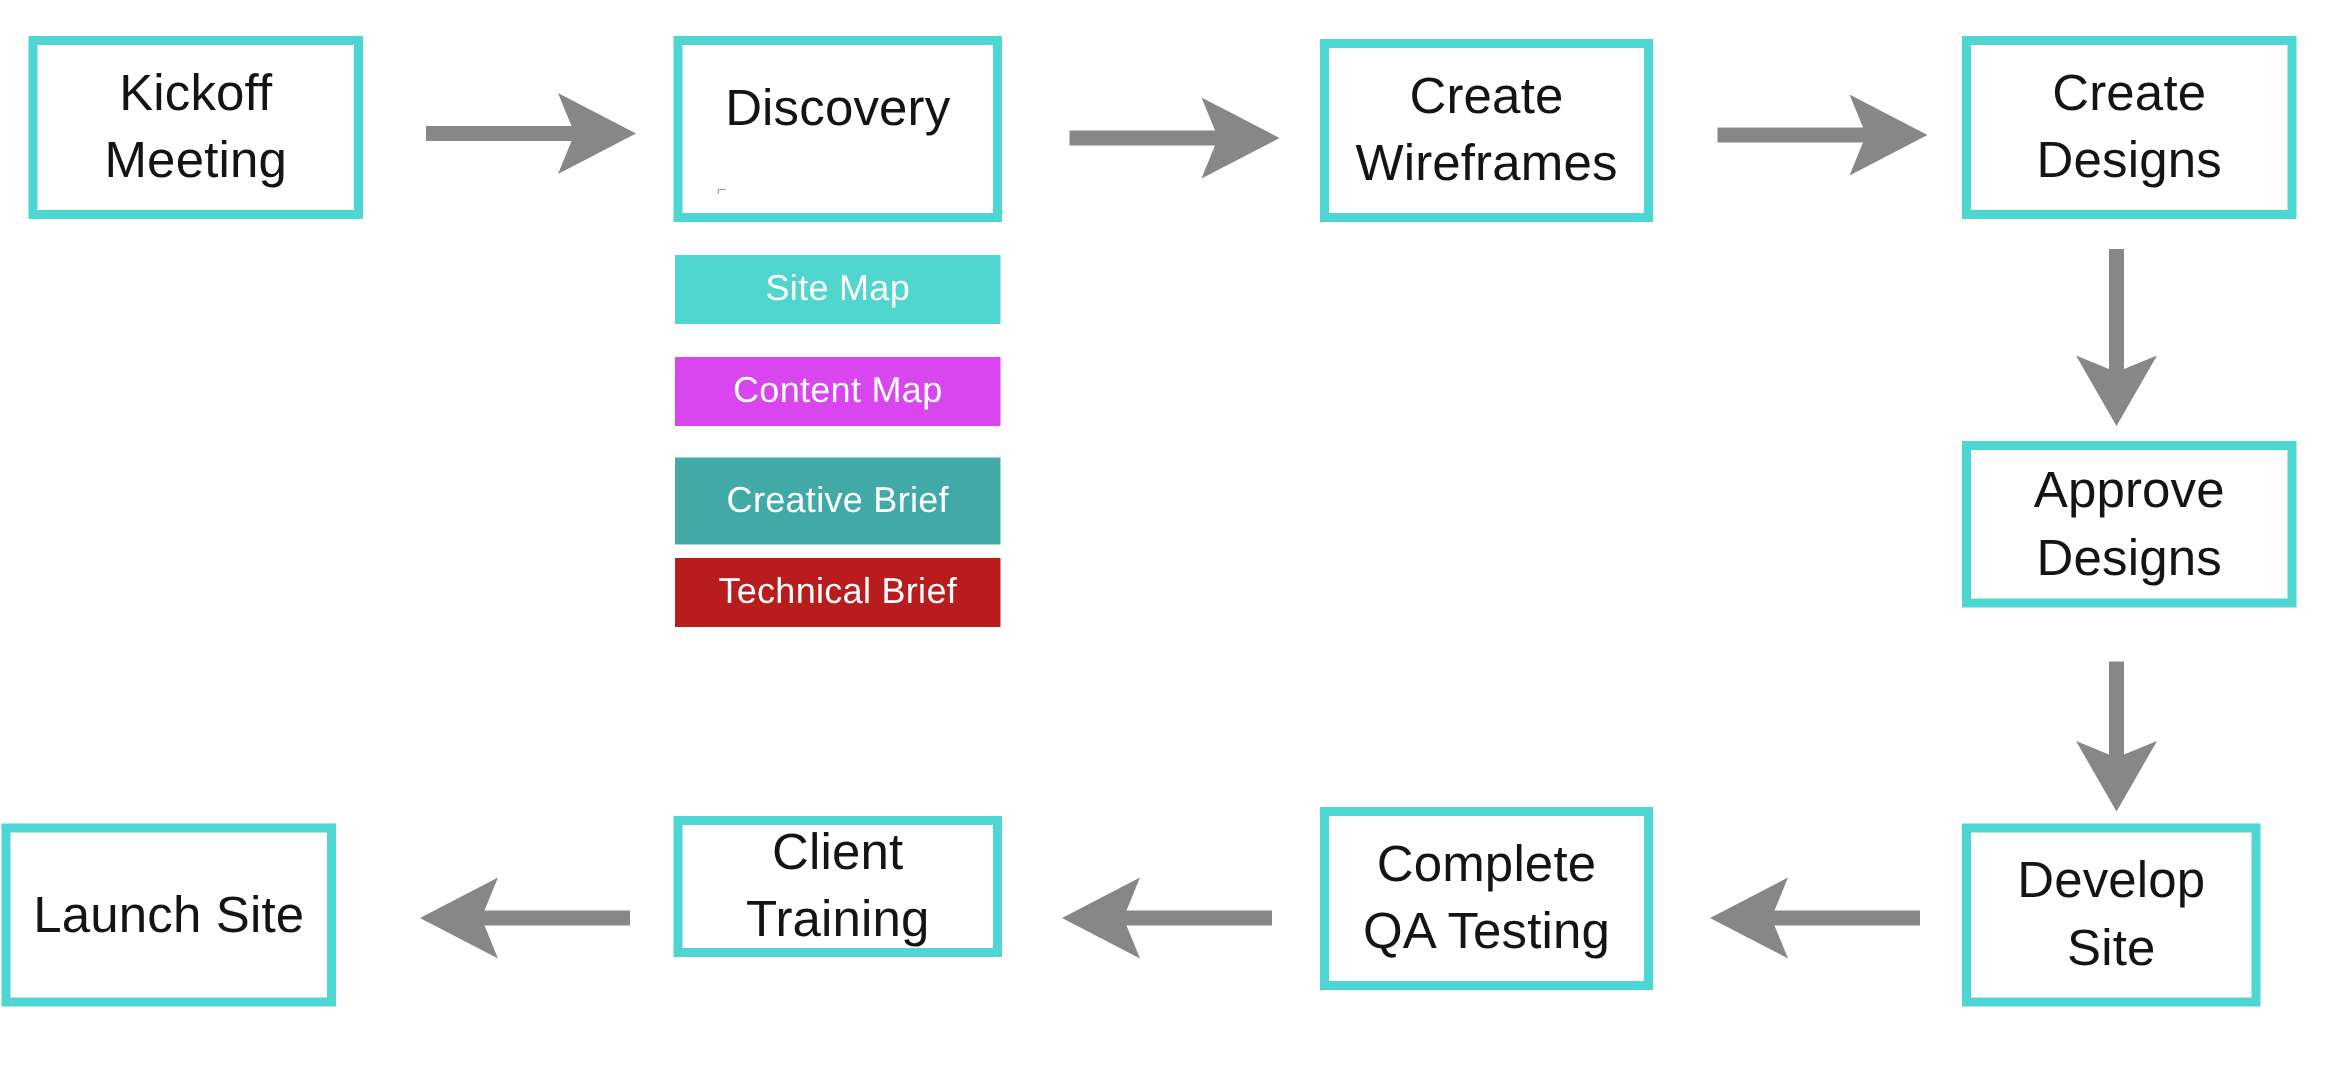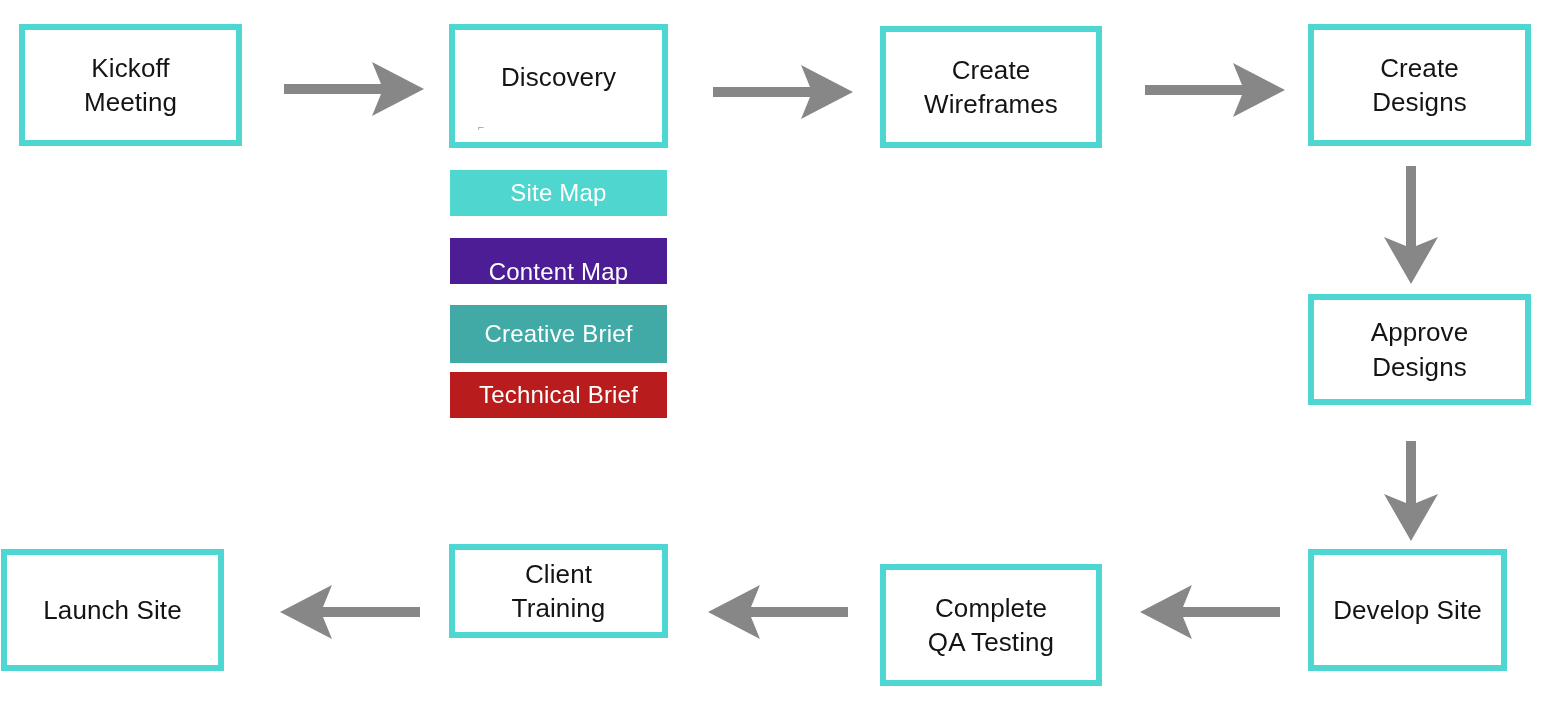--- a/index.html
+++ b/index.html
@@ -26,31 +26,31 @@
     position: absolute;
     box-sizing: border-box;
     background: #ffffff;
     border: 6px solid #4ed6d2;
     display: flex;
     align-items: center;
     justify-content: center;
     text-align: center;
   }
   .node-label {
-    font-size: 26px;
+    font-size: 34px;
     line-height: 1.32;
     color: #141414;
     letter-spacing: 0.1px;
     white-space: pre-line;
   }
 
   
   .node.label-top {
     align-items: flex-start;
-    padding-top: 30px;
+    padding-top: 20px;
   }
 
   
   .deliverable {
     position: absolute;
     box-sizing: border-box;
     display: flex;
     align-items: center;
     justify-content: center;
     text-align: center;
@@ -107,39 +107,39 @@
 
   <div class="node" style="left:1308px; top:294px; width:223px; height:111px;">
     <span class="node-label">Approve
 Designs</span>
   </div>
 
   <div class="node" style="left:1308px; top:549px; width:199px; height:122px;">
     <span class="node-label">Develop Site</span>
   </div>
 
-  <div class="node" style="left:880px; top:564px; width:222px; height:122px;">
+  <div class="node" style="left:880px; top:538px; width:222px; height:122px;">
     <span class="node-label">Complete
 QA Testing</span>
   </div>
 
   <div class="node" style="left:449px; top:544px; width:219px; height:94px;">
     <span class="node-label">Client
 Training</span>
   </div>
 
   <div class="node" style="left:1px; top:549px; width:223px; height:122px;">
     <span class="node-label">Launch Site</span>
   </div>
 
   <div class="deliverable" style="left:450px; top:170px; width:217px; height:46px; background:#4fd6ce;">
     <span class="deliverable-label">Site Map</span>
   </div>
 
-  <div class="deliverable" style="left:450px; top:238px; width:217px; height:46px; background:#4c1d95;align-items:flex-end;">
+  <div class="deliverable" style="left:450px; top:238px; width:217px; height:46px; background:#d946ef;">
     <span class="deliverable-label">Content Map</span>
   </div>
 
   <div class="deliverable" style="left:450px; top:305px; width:217px; height:58px; background:#41aaa6;">
     <span class="deliverable-label">Creative Brief</span>
   </div>
 
   <div class="deliverable" style="left:450px; top:372px; width:217px; height:46px; background:#b91c1c;">
     <span class="deliverable-label">Technical Brief</span>
   </div>

